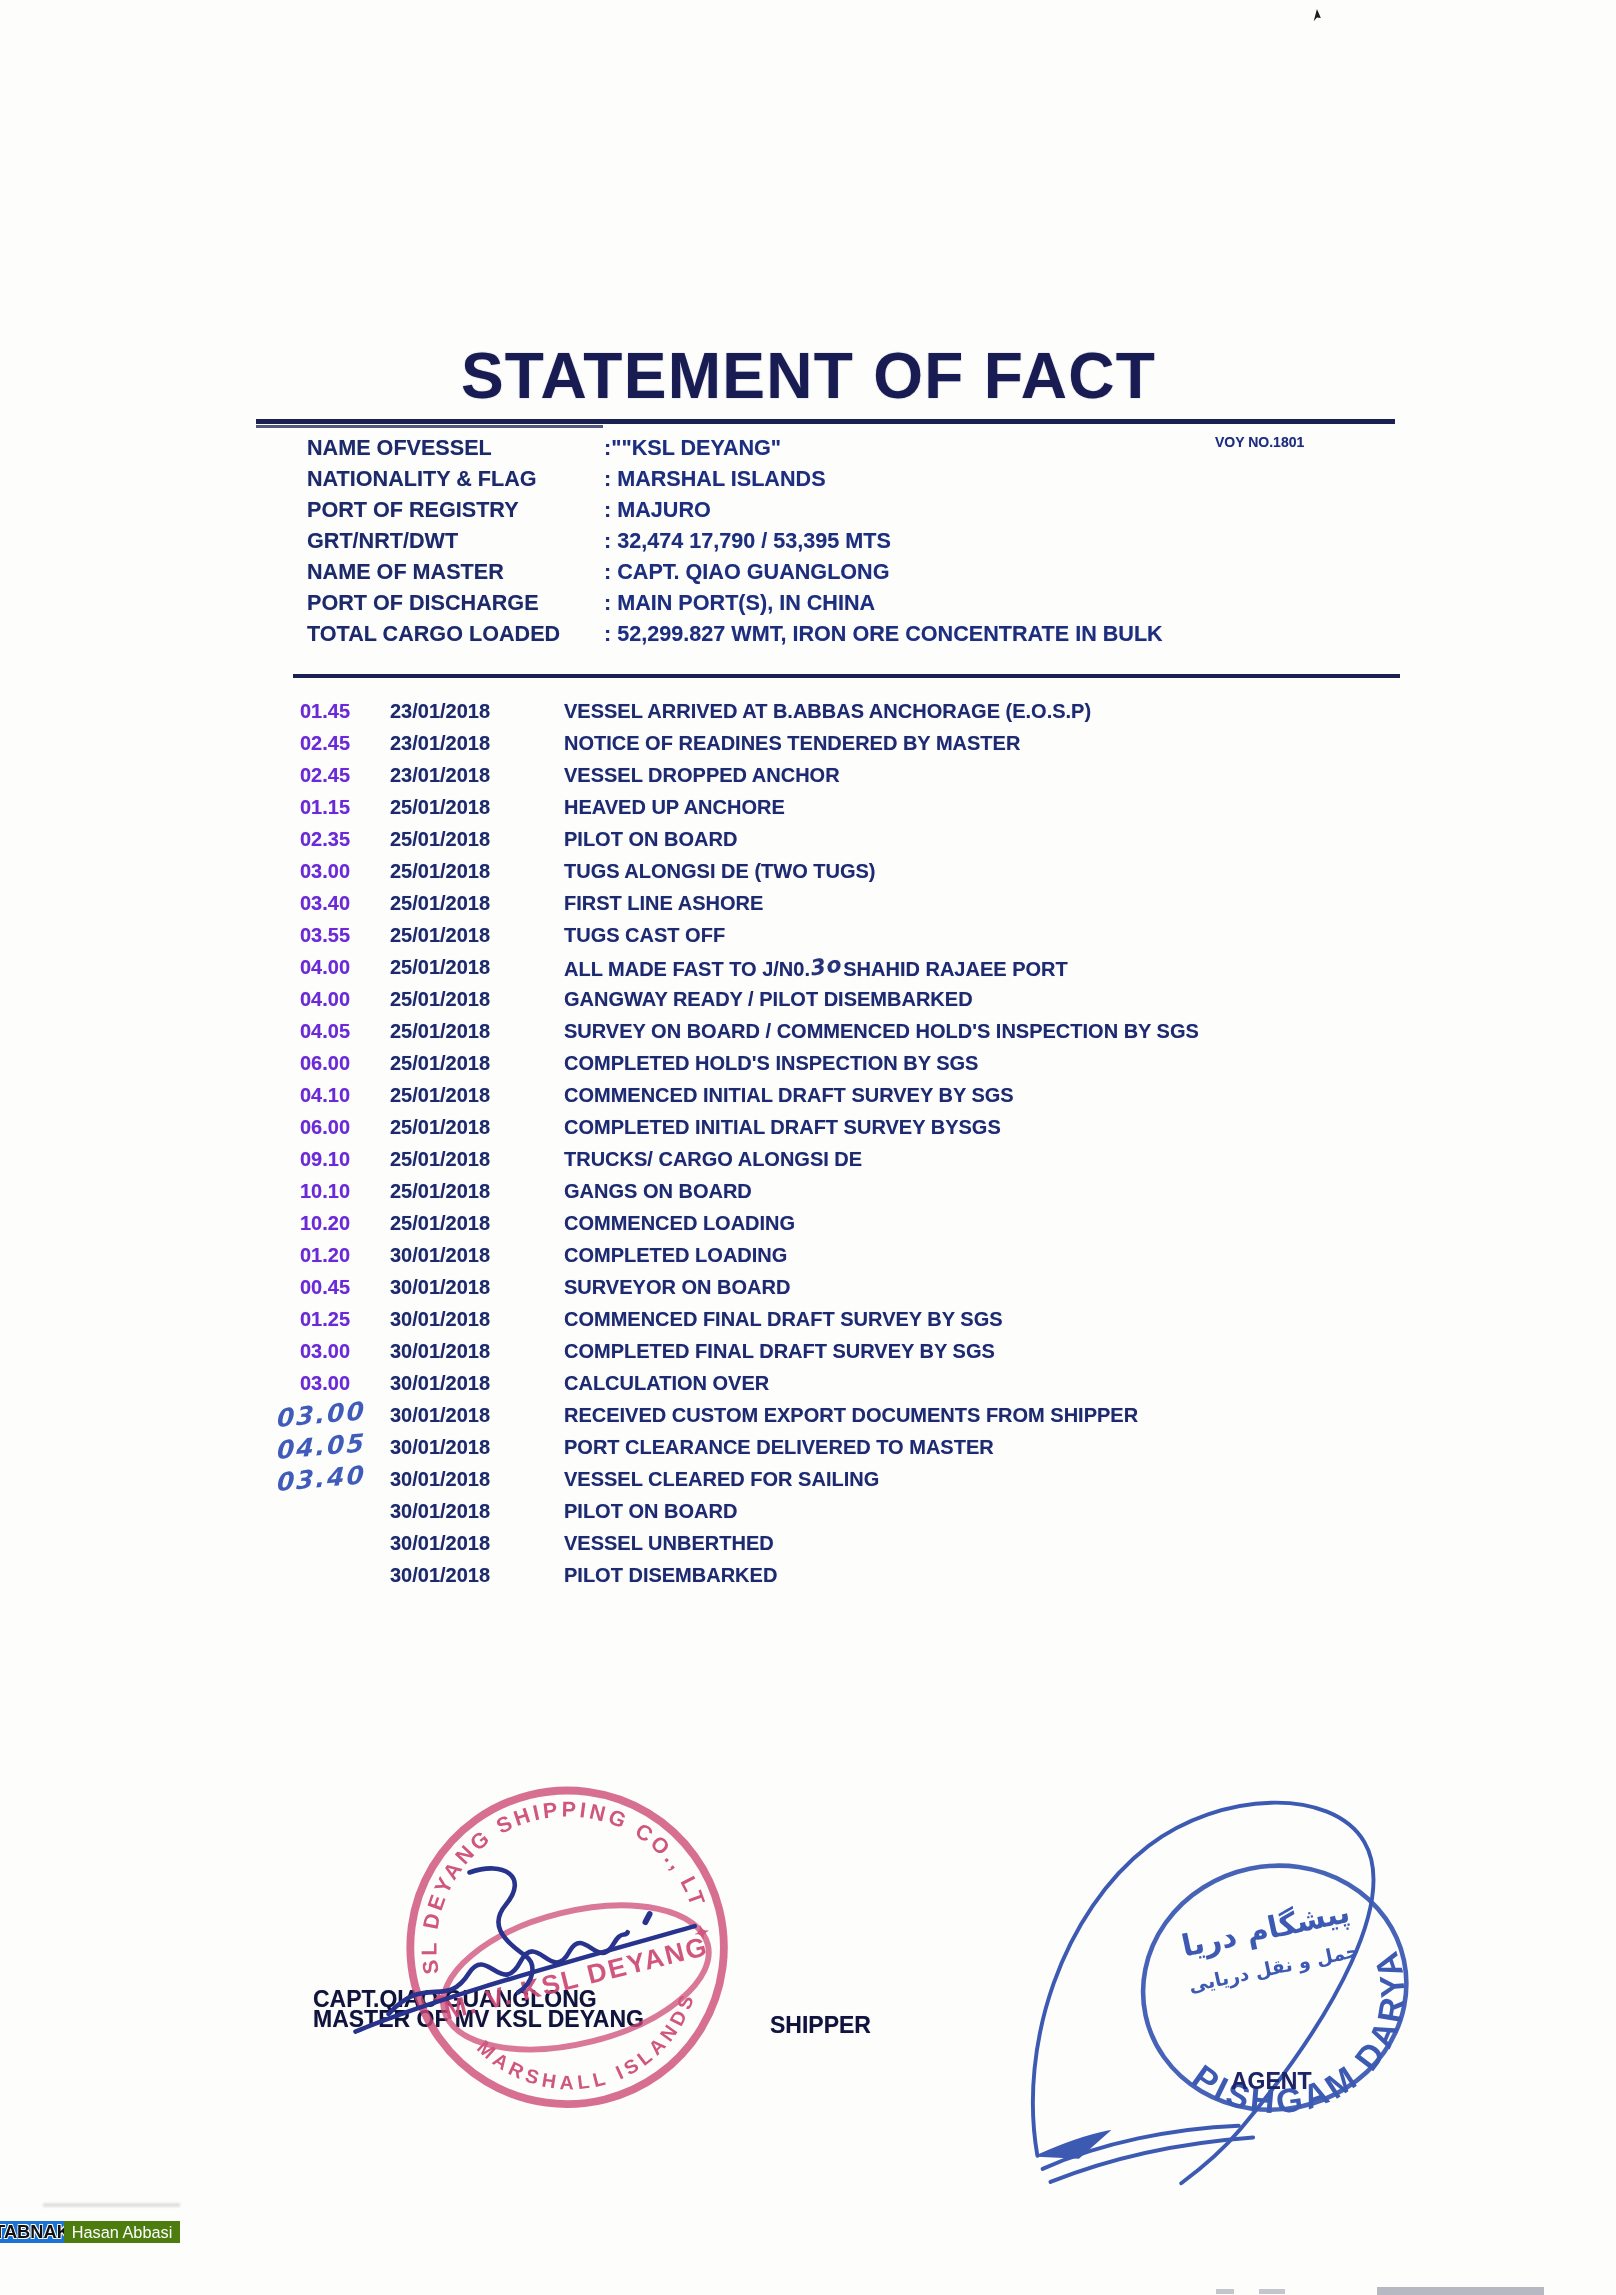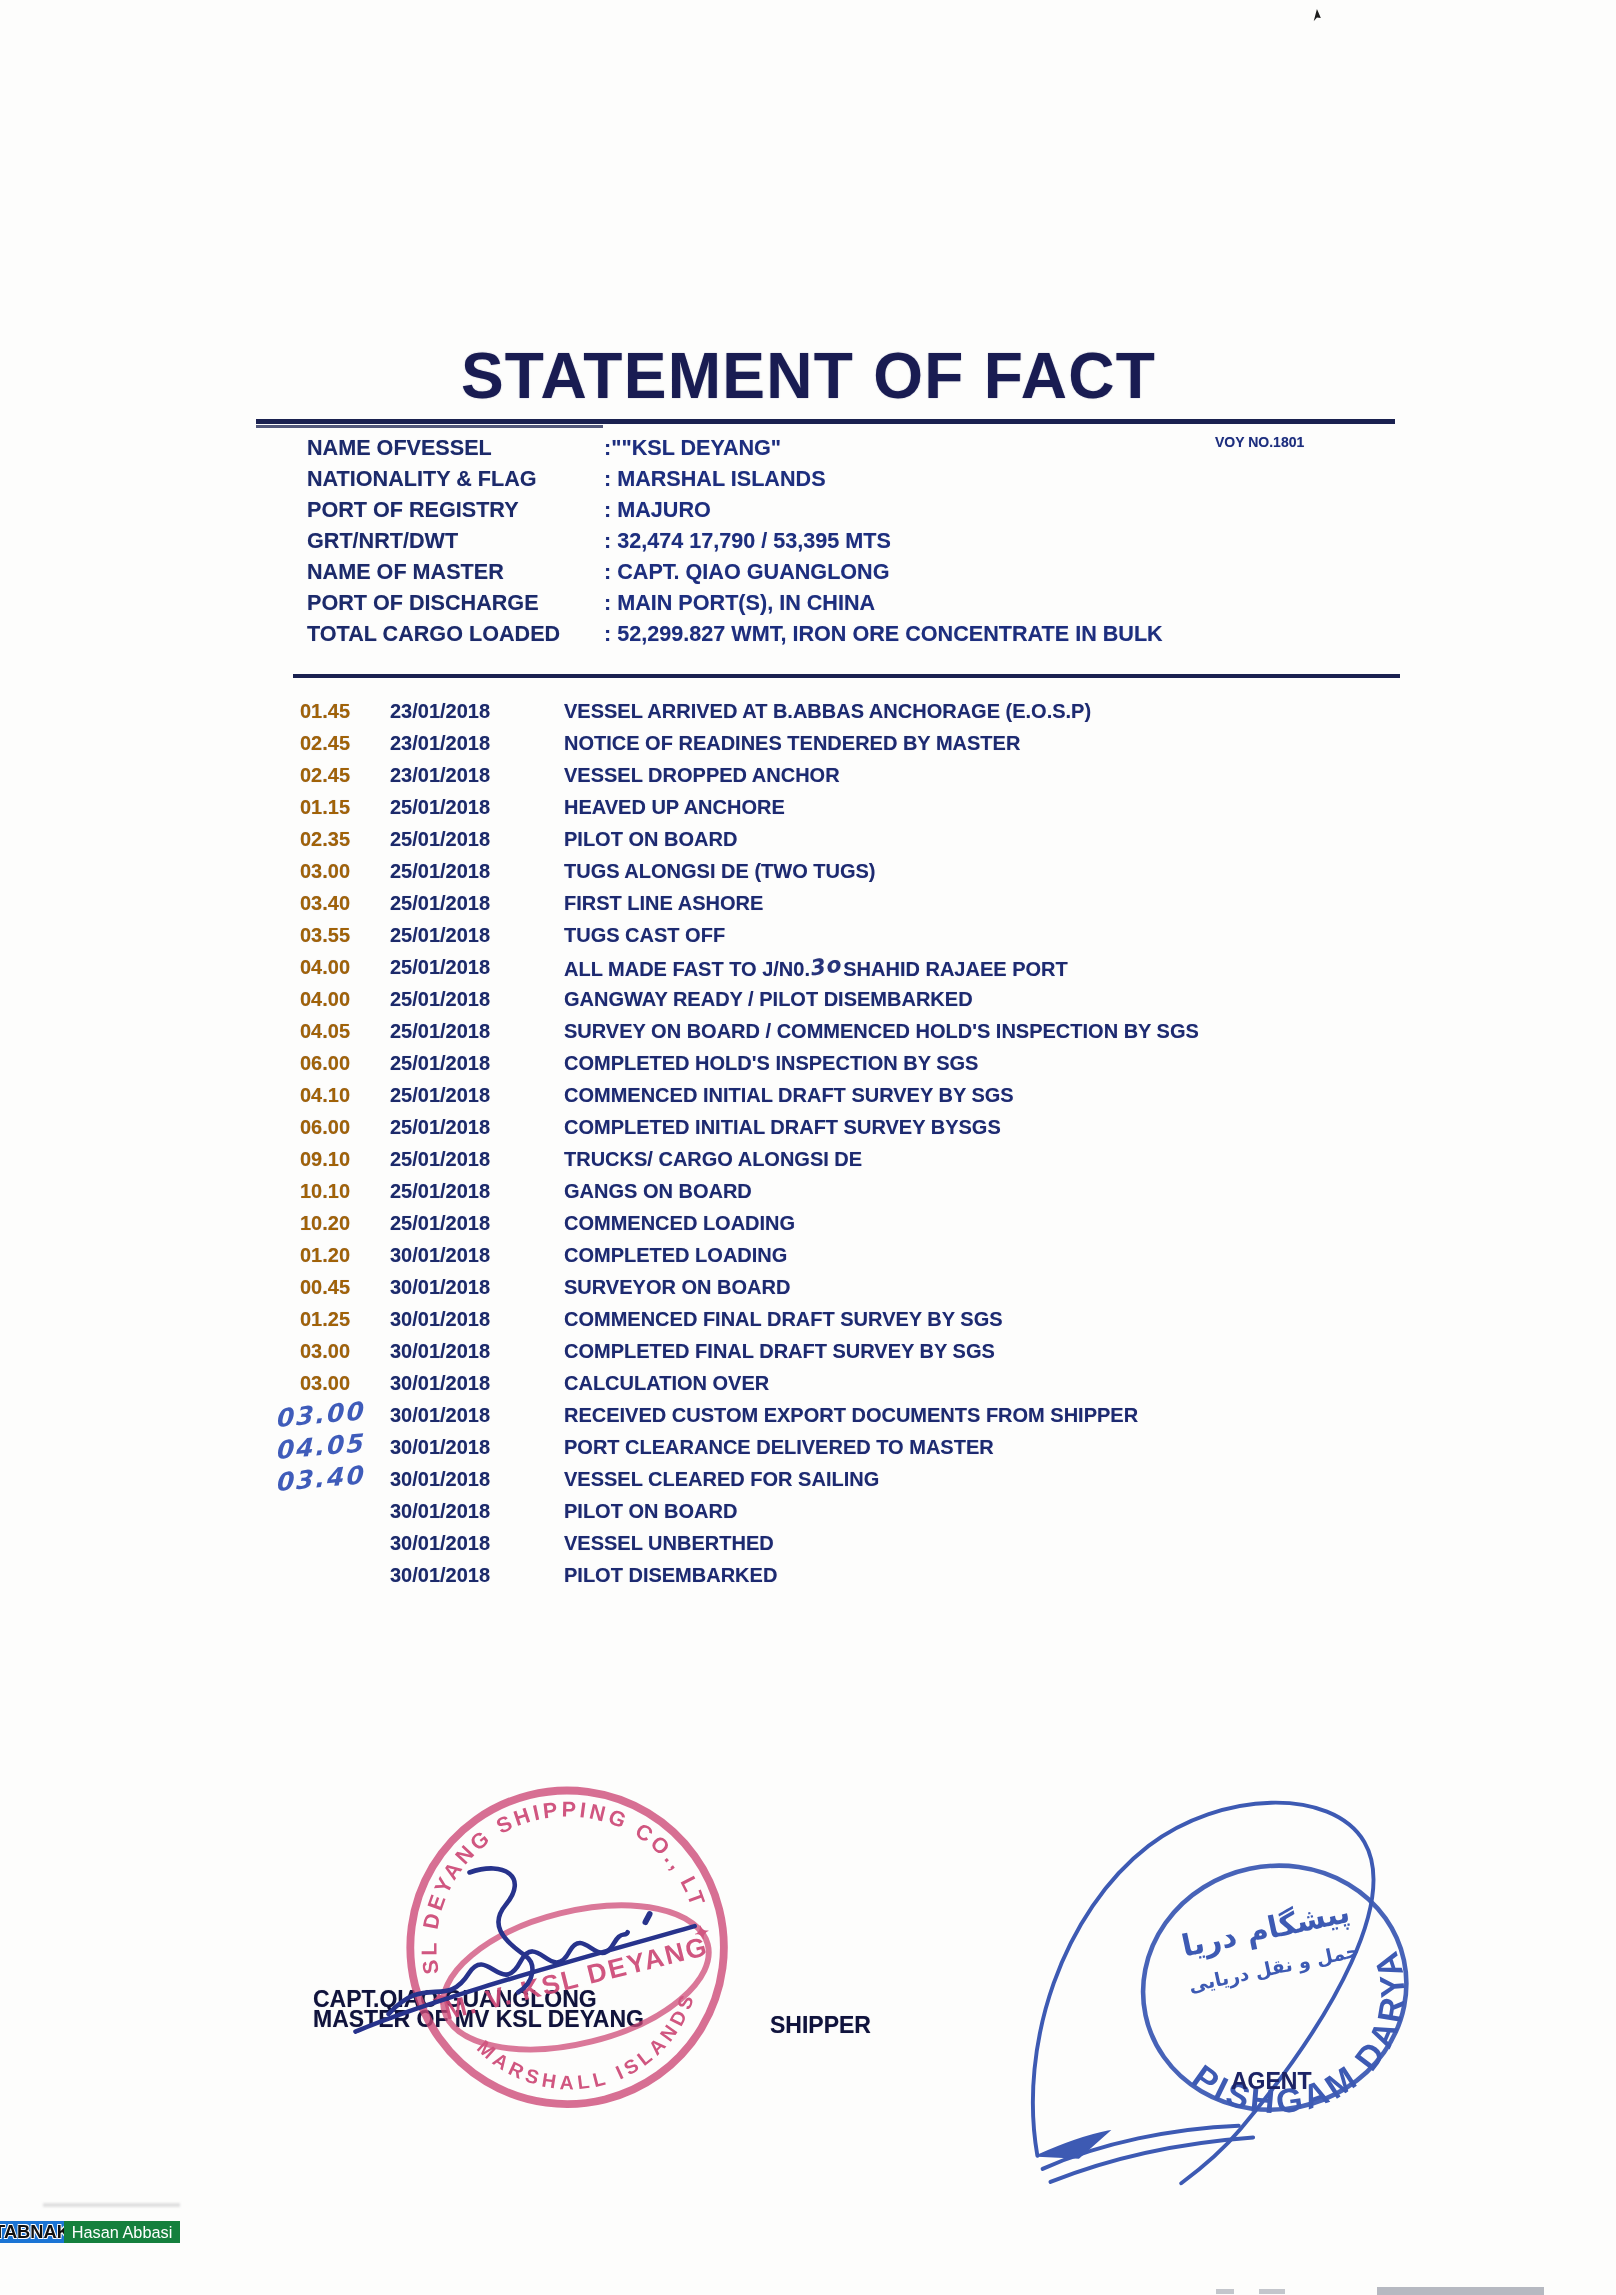--- a/index.html
+++ b/index.html
@@ -30,21 +30,21 @@
     position:absolute;left:1215px;top:434px;font-size:14px;font-weight:bold;
     color:#1d2e7e;white-space:nowrap;text-shadow:0 0 0.7px rgba(30,45,130,.35);
   }
   
   .events-block{position:absolute;left:0;top:697px;width:1617px;}
   .e-row{position:relative;height:32px;}
   .e-time,.e-date,.e-desc{
     position:absolute;top:3.3px;font-size:20px;font-weight:bold;white-space:nowrap;
     text-shadow:0 0 0.7px rgba(30,45,140,.35);
   }
-  .e-time{left:300px;color:#a16207;}
+  .e-time{left:300px;color:#6d28d9;}
   .e-date{left:382px;color:#1c2a6a;margin-left:8px;}
   .e-desc{left:564px;color:#1d2a70;}
   .e-time.hand{
     left:277px;top:-1.3px;font-family:"DejaVu Sans",sans-serif;font-style:italic;
     font-size:25px;font-weight:bold;color:#3f5cba;letter-spacing:2px;
     transform:rotate(-5deg) skewX(-8deg);text-shadow:none;
   }
   .hand-insert{
     display:inline-block;font-family:"DejaVu Sans",sans-serif;font-style:italic;
     font-size:21.6px;color:#28347a;transform:rotate(-8deg) translateY(-2.6px);
@@ -64,21 +64,21 @@
   .stamp-blue{position:absolute;left:1023px;top:1762px;width:425px;height:458px;z-index:2;opacity:.95;}
   
   .tabnak{position:absolute;left:0;top:2221px;height:22px;display:flex;z-index:8;}
   .tabnak-brand{
     background:#1b74d4;color:#111;width:64px;height:22px;display:flex;align-items:center;justify-content:center;
     font-size:18.3px;font-weight:bold;letter-spacing:0;
     text-shadow:-0.7px -0.7px 0 #fff,0.7px -0.7px 0 #fff,-0.7px 0.7px 0 #fff,0.7px 0.7px 0 #fff;
   }
   .tabnak-brand::first-letter{color:#e8332a;}
   .tabnak-credit{
-    background:#15803d;color:#fff;height:22px;padding:0 7.8px;display:flex;align-items:center;
+    background:#4d7c0f;color:#fff;height:22px;padding:0 7.8px;display:flex;align-items:center;
     font-size:16.3px;font-weight:normal;white-space:nowrap;
   }
   
   .smudge{position:absolute;left:43px;top:2203px;width:137px;height:3.9px;background:#d9d9d9;filter:blur(1.3px);opacity:.8;}
   .bar-br{position:absolute;left:1377px;top:2287px;width:167px;height:8.5px;background:#a9adb6;opacity:.85;}
   .tick-1{position:absolute;left:1216px;top:2289px;width:18.3px;height:4.6px;background:#c3c6cc;}
   .tick-2{position:absolute;left:1259px;top:2289px;width:26px;height:4.6px;background:#c3c6cc;}
   .cursor-mark{position:absolute;left:1313px;top:9.2px;z-index:9;}
 </style>
 </head>

